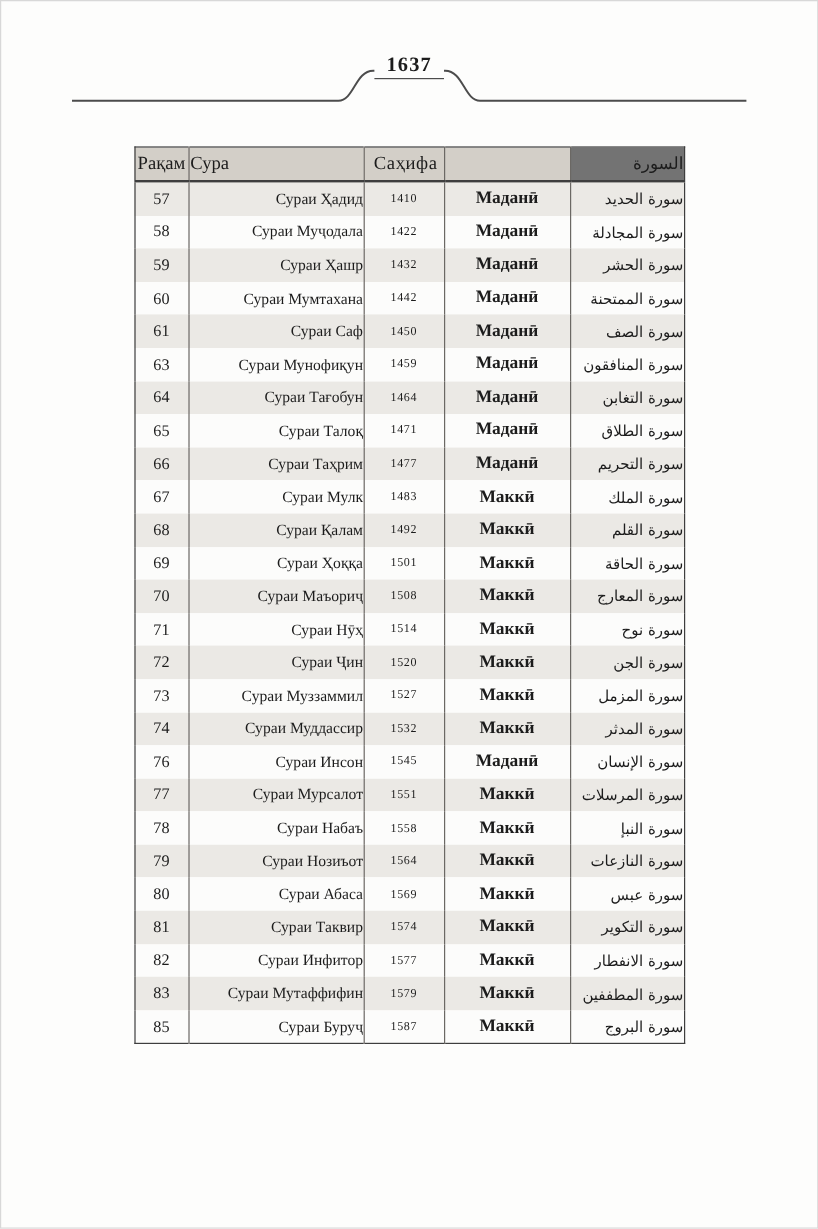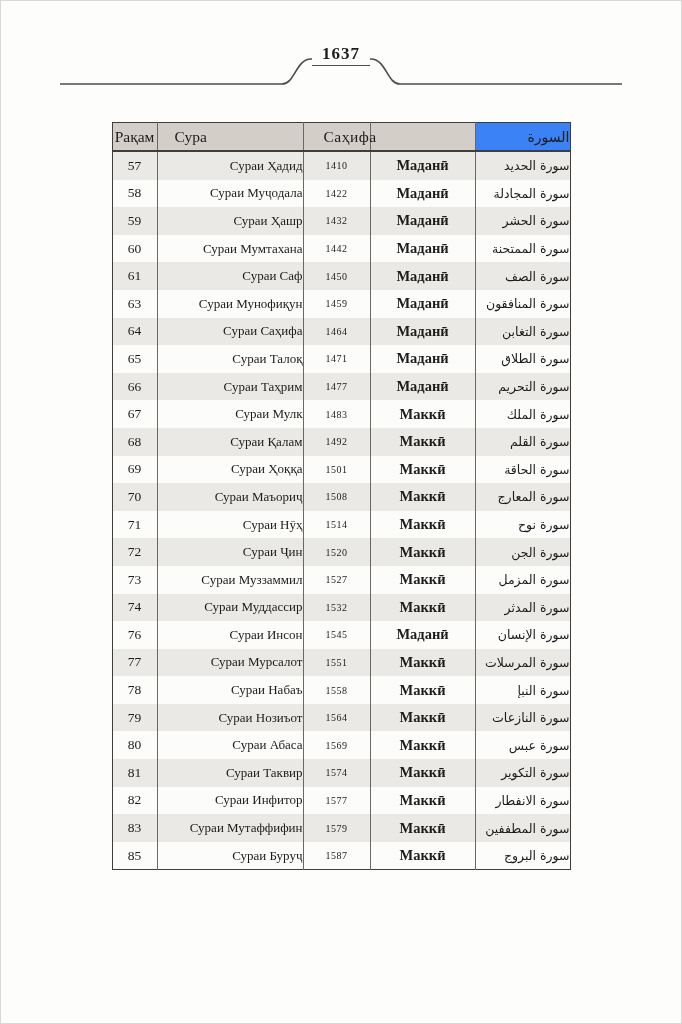--- a/index.html
+++ b/index.html
@@ -52,22 +52,22 @@
   .surah-index tbody tr:nth-child(odd){background:#ebe9e5;}
   .surah-index tbody tr:nth-child(even){background:#fcfcfb;}
 
   .col-n   {text-align:center;font-size:13.5px;}
   .col-name{text-align:right;padding-left:9px;font-size:13px;white-space:nowrap;}
   .col-page{text-align:center;font-size:10px;letter-spacing:0.5px;}
   .col-type{text-align:center;font-size:14.5px;font-weight:bold;}
   .col-ar  {text-align:right;padding-right:8px;direction:rtl;
             font-family:"DejaVu Sans", sans-serif;font-size:12.5px;}
 
-  .surah-index thead th.col-name{padding-left:17px;text-align:left;}
-  .surah-index thead th.col-page{padding-left:20px;text-align:left;}
+  .surah-index thead th.col-name{padding-left:1px;text-align:left;}
+  .surah-index thead th.col-page{padding-left:8px;text-align:left;}
   .surah-index thead th.col-ar{font-size:14px;}
 </style>
 </head>
 <body>
 
 <div class="page">
 
   <svg class="head-ornament" width="682" height="100" viewBox="0 0 682 100">
     <path d="M60,84 L282,84 C295,84 296,59 311,59 L371,59 C386,59 387,84 400,84 L622,84" fill="none" stroke="#4c4c4c" stroke-width="1.6"></path>
   </svg>
@@ -80,21 +80,21 @@
         <col style="width:67px">
       <col style="width:105px">
         <col style="width:95px">
     </colgroup>
     <thead>
       <tr>
         <th class="col-n hdr" style="background: rgb(211, 207, 200); margin-left: 24px;">Рақам</th>
         <th class="col-name hdr" style="background: rgb(211, 207, 200);">Сура</th>
         <th class="col-page hdr" style="background: rgb(211, 207, 200);">Саҳифа</th>
         <th class="col-type hdr" style="background: rgb(211, 207, 200);"></th>
-        <th class="col-ar hdr" style="background: #3b82f6;">السورة</th>
+        <th class="col-ar hdr" style="background: #737373;">السورة</th>
       </tr>
     </thead>
     <tbody id="table-body">
         <tr>
       <td class="col-n">57</td>
       <td class="col-name">Сураи Ҳадид</td>
       <td class="col-page">1410</td>
       <td class="col-type">Маданӣ</td>
       <td class="col-ar">سورة الحديد</td>
     </tr>
@@ -128,21 +128,21 @@
     </tr>
         <tr>
       <td class="col-n">63</td>
       <td class="col-name">Сураи Мунофиқун</td>
       <td class="col-page">1459</td>
       <td class="col-type">Маданӣ</td>
       <td class="col-ar">سورة المنافقون</td>
     </tr>
         <tr>
       <td class="col-n">64</td>
-      <td class="col-name">Сураи Саҳифа</td>
+      <td class="col-name">Сураи Тағобун</td>
       <td class="col-page">1464</td>
       <td class="col-type">Маданӣ</td>
       <td class="col-ar">سورة التغابن</td>
     </tr>
         <tr>
       <td class="col-n">65</td>
       <td class="col-name">Сураи Талоқ</td>
       <td class="col-page">1471</td>
       <td class="col-type">Маданӣ</td>
       <td class="col-ar">سورة الطلاق</td>

